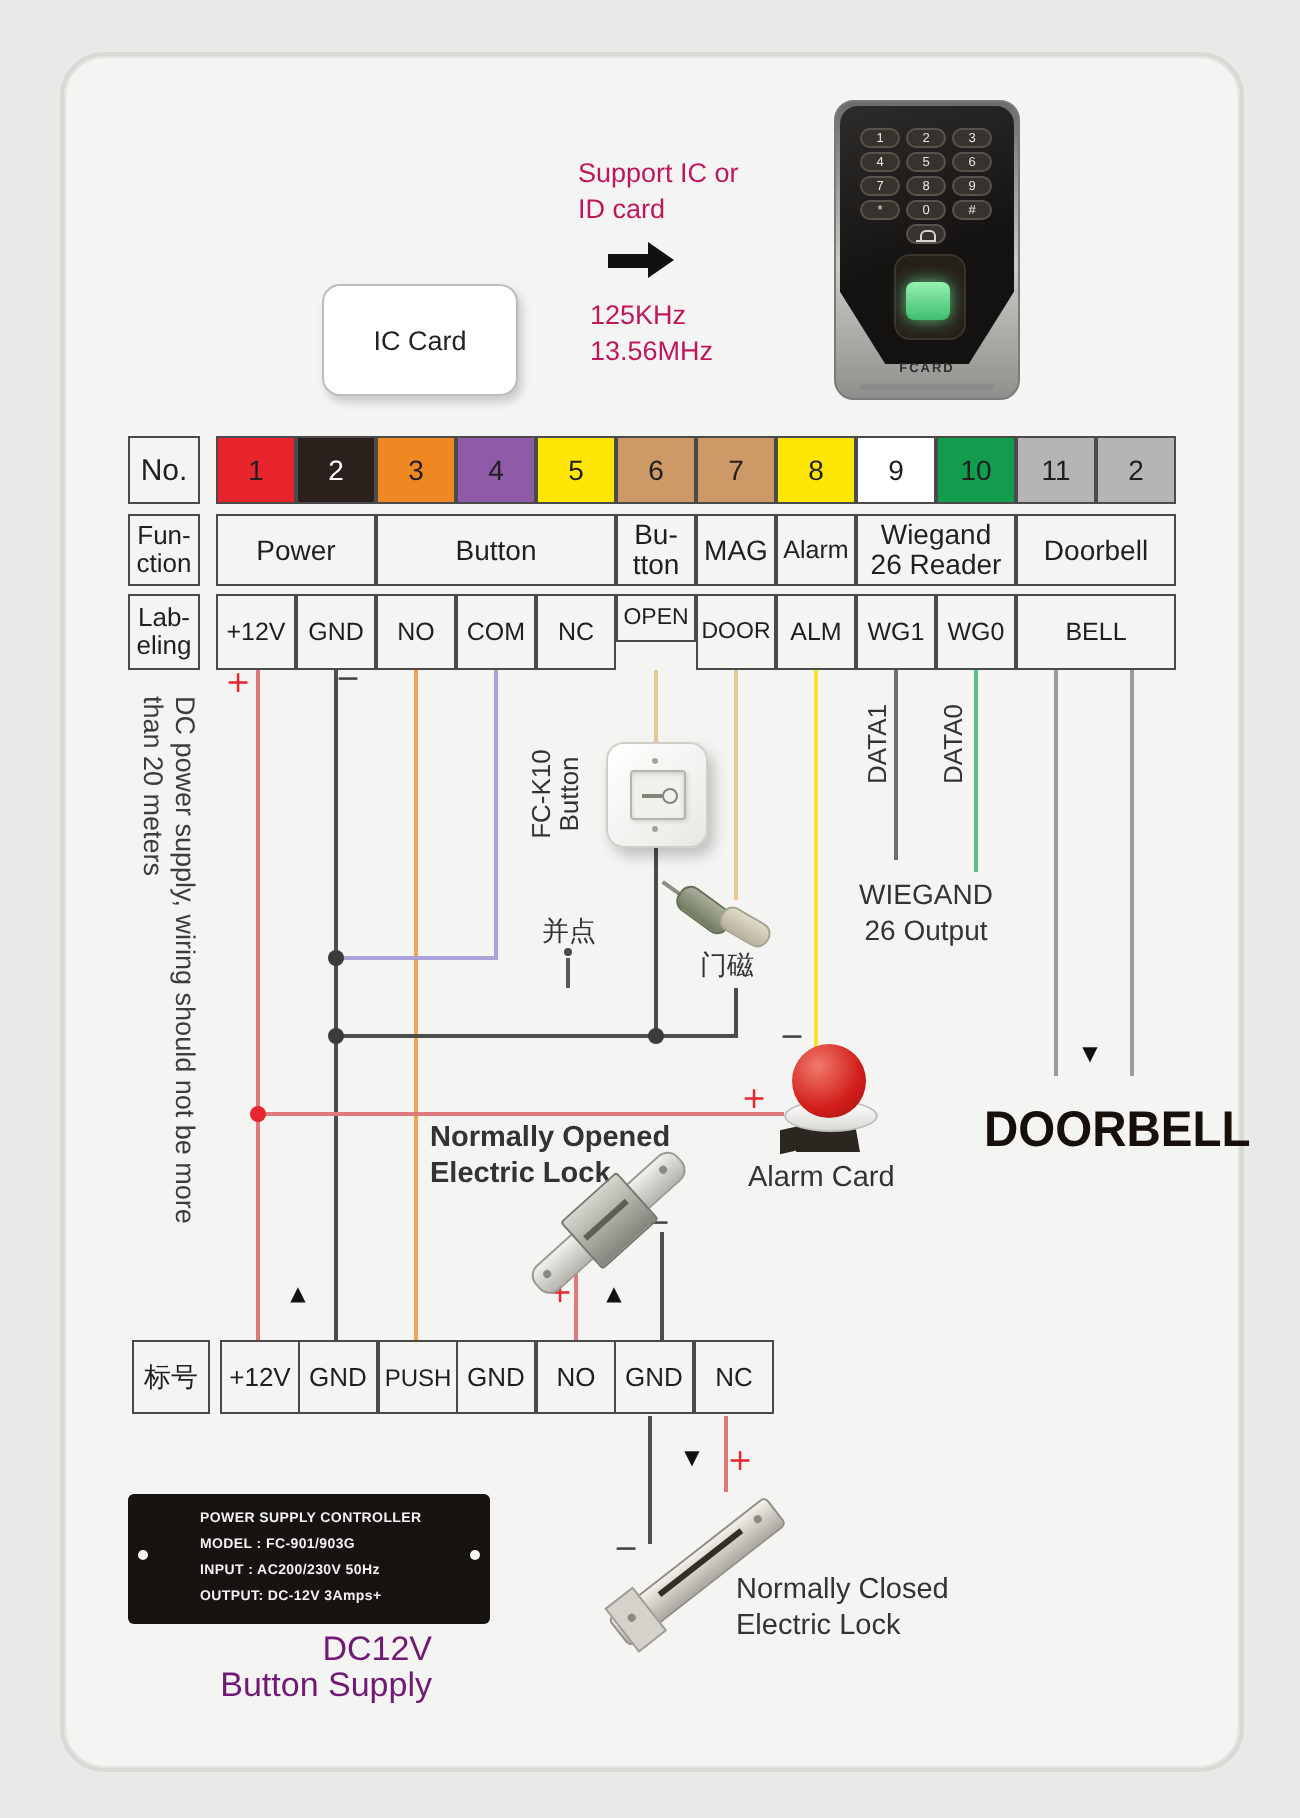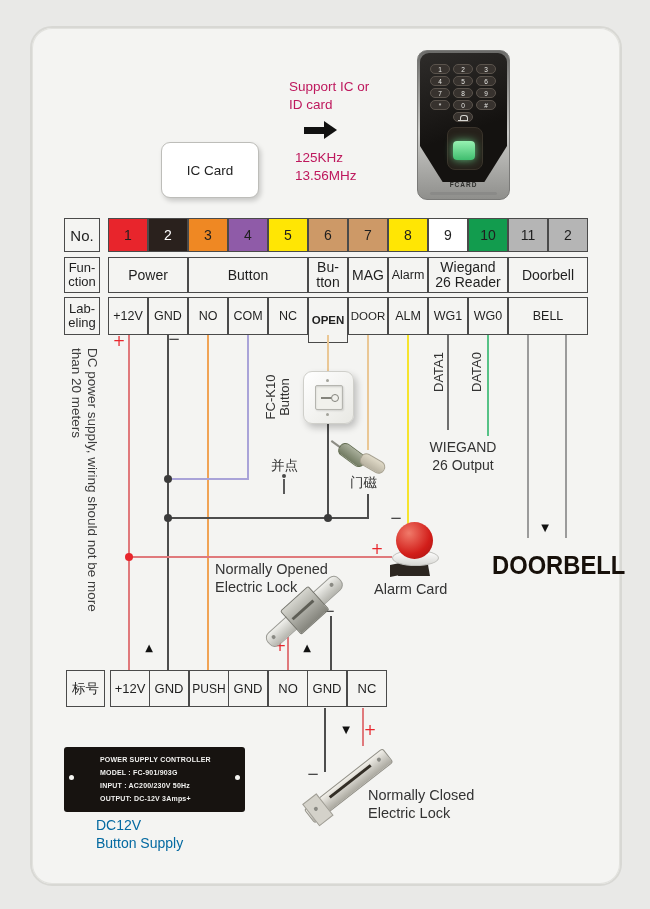--- a/index.html
+++ b/index.html
@@ -36,24 +36,24 @@
   #btn-label{left:245px;top:383px;width:66px;height:28px;transform:rotate(-90deg);font-size:13px;line-height:14px;}
   #data1-label{left:412px;top:365px;width:54px;height:14px;transform:rotate(-90deg);font-size:13px;line-height:14px;}
   #data0-label{left:450px;top:365px;width:54px;height:14px;transform:rotate(-90deg);font-size:13px;line-height:14px;}
   #side-note{left:-64px;top:480px;width:296px;height:32px;transform:rotate(90deg);font-size:13.5px;line-height:16px;color:#3c3c3c;text-align:left;}
   #parallel-label{left:271px;top:457px;font-size:13.5px;color:#333;}
   #parallel-dot{left:282px;top:474px;width:4px;height:4px;border-radius:50%;background:#4a4a4a;}
   #parallel-line{left:283px;top:479px;width:1.5px;height:15px;background:#5a5a5a;}
   #magnet-label{left:350px;top:474px;font-size:13.5px;color:#333;}
   #wiegand-label{left:420px;top:439px;width:86px;font-size:14px;line-height:17.5px;text-align:center;color:#333;}
   #doorbell-label{left:492px;top:551px;font-size:25px;font-weight:800;color:#17100a;transform:scaleX(.95);transform-origin:left;}
-  #nolock-label{left:215px;top:560px;font-size:14.5px;line-height:18px;color:#333;}
+  #nolock-label{left:215px;top:560px;font-size:14.5px;line-height:18px;color:#333;font-weight:bold;}
   #alarmbell-label{left:374px;top:581px;font-size:14.5px;color:#333;}
   #nclock-label{left:368px;top:786px;font-size:14.5px;line-height:18px;color:#333;}
-  #psu-caption{left:96px;top:816px;width:120px;text-align:left;font-size:14px;line-height:18px;color:#0369a1;}
+  #psu-caption{left:96px;top:816px;width:120px;text-align:right;font-size:17px;line-height:18px;color:#701a75;}
   
   #fck10{left:303px;top:371px;width:49px;height:51px;background:linear-gradient(135deg,#ffffff,#e8e8e3);border:1px solid #cfcfca;border-radius:9px;box-shadow:3px 4px 7px rgba(0,0,0,.22);}
   #fck10-inner{left:11px;top:13px;width:26px;height:23px;background:#f1f1ec;border:1px solid #b5b5af;border-radius:2px;box-shadow:inset 0 1px 2px rgba(0,0,0,.15),1px 1px 2px rgba(0,0,0,.12);}
   #key-ring{left:15px;top:8px;width:6px;height:6px;border:1.5px solid #84847c;border-radius:50%;}
   #key-stem{left:5px;top:11px;width:10px;height:2px;background:#84847c;}
   .screw{position:absolute;width:3px;height:3px;border-radius:50%;background:#a3a39b;}
   
   #sensor{left:333px;top:444px;width:60px;height:38px;}
   #sensor-tail{left:-3px;top:0px;width:14px;height:2px;background:#8d8d85;transform:rotate(36deg);}
   #sensor-a{left:4px;top:4px;width:28px;height:12px;border-radius:6px;background:linear-gradient(180deg,#a8ae9a,#717a61);border:1px solid #667055;transform:rotate(36deg);}
@@ -167,21 +167,21 @@
         <div style="">26 Reader</div>
       </div>
       <div class="cell" style="left: 508px; top: 257px; width: 80px; height: 36px; font-size: 14px; line-height: 15px;">
         <div style="">Doorbell</div>
       </div>
       <div class="cell" style="left: 108px; top: 297px; width: 40px; height: 38px; font-size: 12.5px;">+12V</div>
       <div class="cell" style="left: 148px; top: 297px; width: 40px; height: 38px; font-size: 12.5px;">GND</div>
       <div class="cell" style="left: 188px; top: 297px; width: 40px; height: 38px; font-size: 12.5px;">NO</div>
       <div class="cell" style="left: 228px; top: 297px; width: 40px; height: 38px; font-size: 12.5px;">COM</div>
       <div class="cell" style="left: 268px; top: 297px; width: 40px; height: 38px; font-size: 12.5px;">NC</div>
-      <div class="cell" style="left: 308px; top: 297px; width: 40px; height: 46px; font-size: 11.5px; font-weight: bold;">OPEN</div>
+      <div class="cell" style="left: 308px; top: 297px; width: 40px; height: 24px; font-size: 11.5px;">OPEN</div>
       <div class="cell" style="left: 348px; top: 297px; width: 40px; height: 38px; font-size: 11.5px;">DOOR</div>
       <div class="cell" style="left: 388px; top: 297px; width: 40px; height: 38px; font-size: 12.5px;">ALM</div>
       <div class="cell" style="left: 428px; top: 297px; width: 40px; height: 38px; font-size: 12.5px;">WG1</div>
       <div class="cell" style="left: 468px; top: 297px; width: 40px; height: 38px; font-size: 12.5px;">WG0</div>
       <div class="cell" style="left: 508px; top: 297px; width: 80px; height: 38px; font-size: 12.5px;">BELL</div>
     </div>
 
   <div id="wires">
       <div class="wire" style="left: 128px; top: 335px; width: 2px; height: 335px; background: rgb(224, 121, 124);"></div>
       <div class="wire" style="left: 167px; top: 335px; width: 2px; height: 335px; background: rgb(77, 77, 77);"></div>

